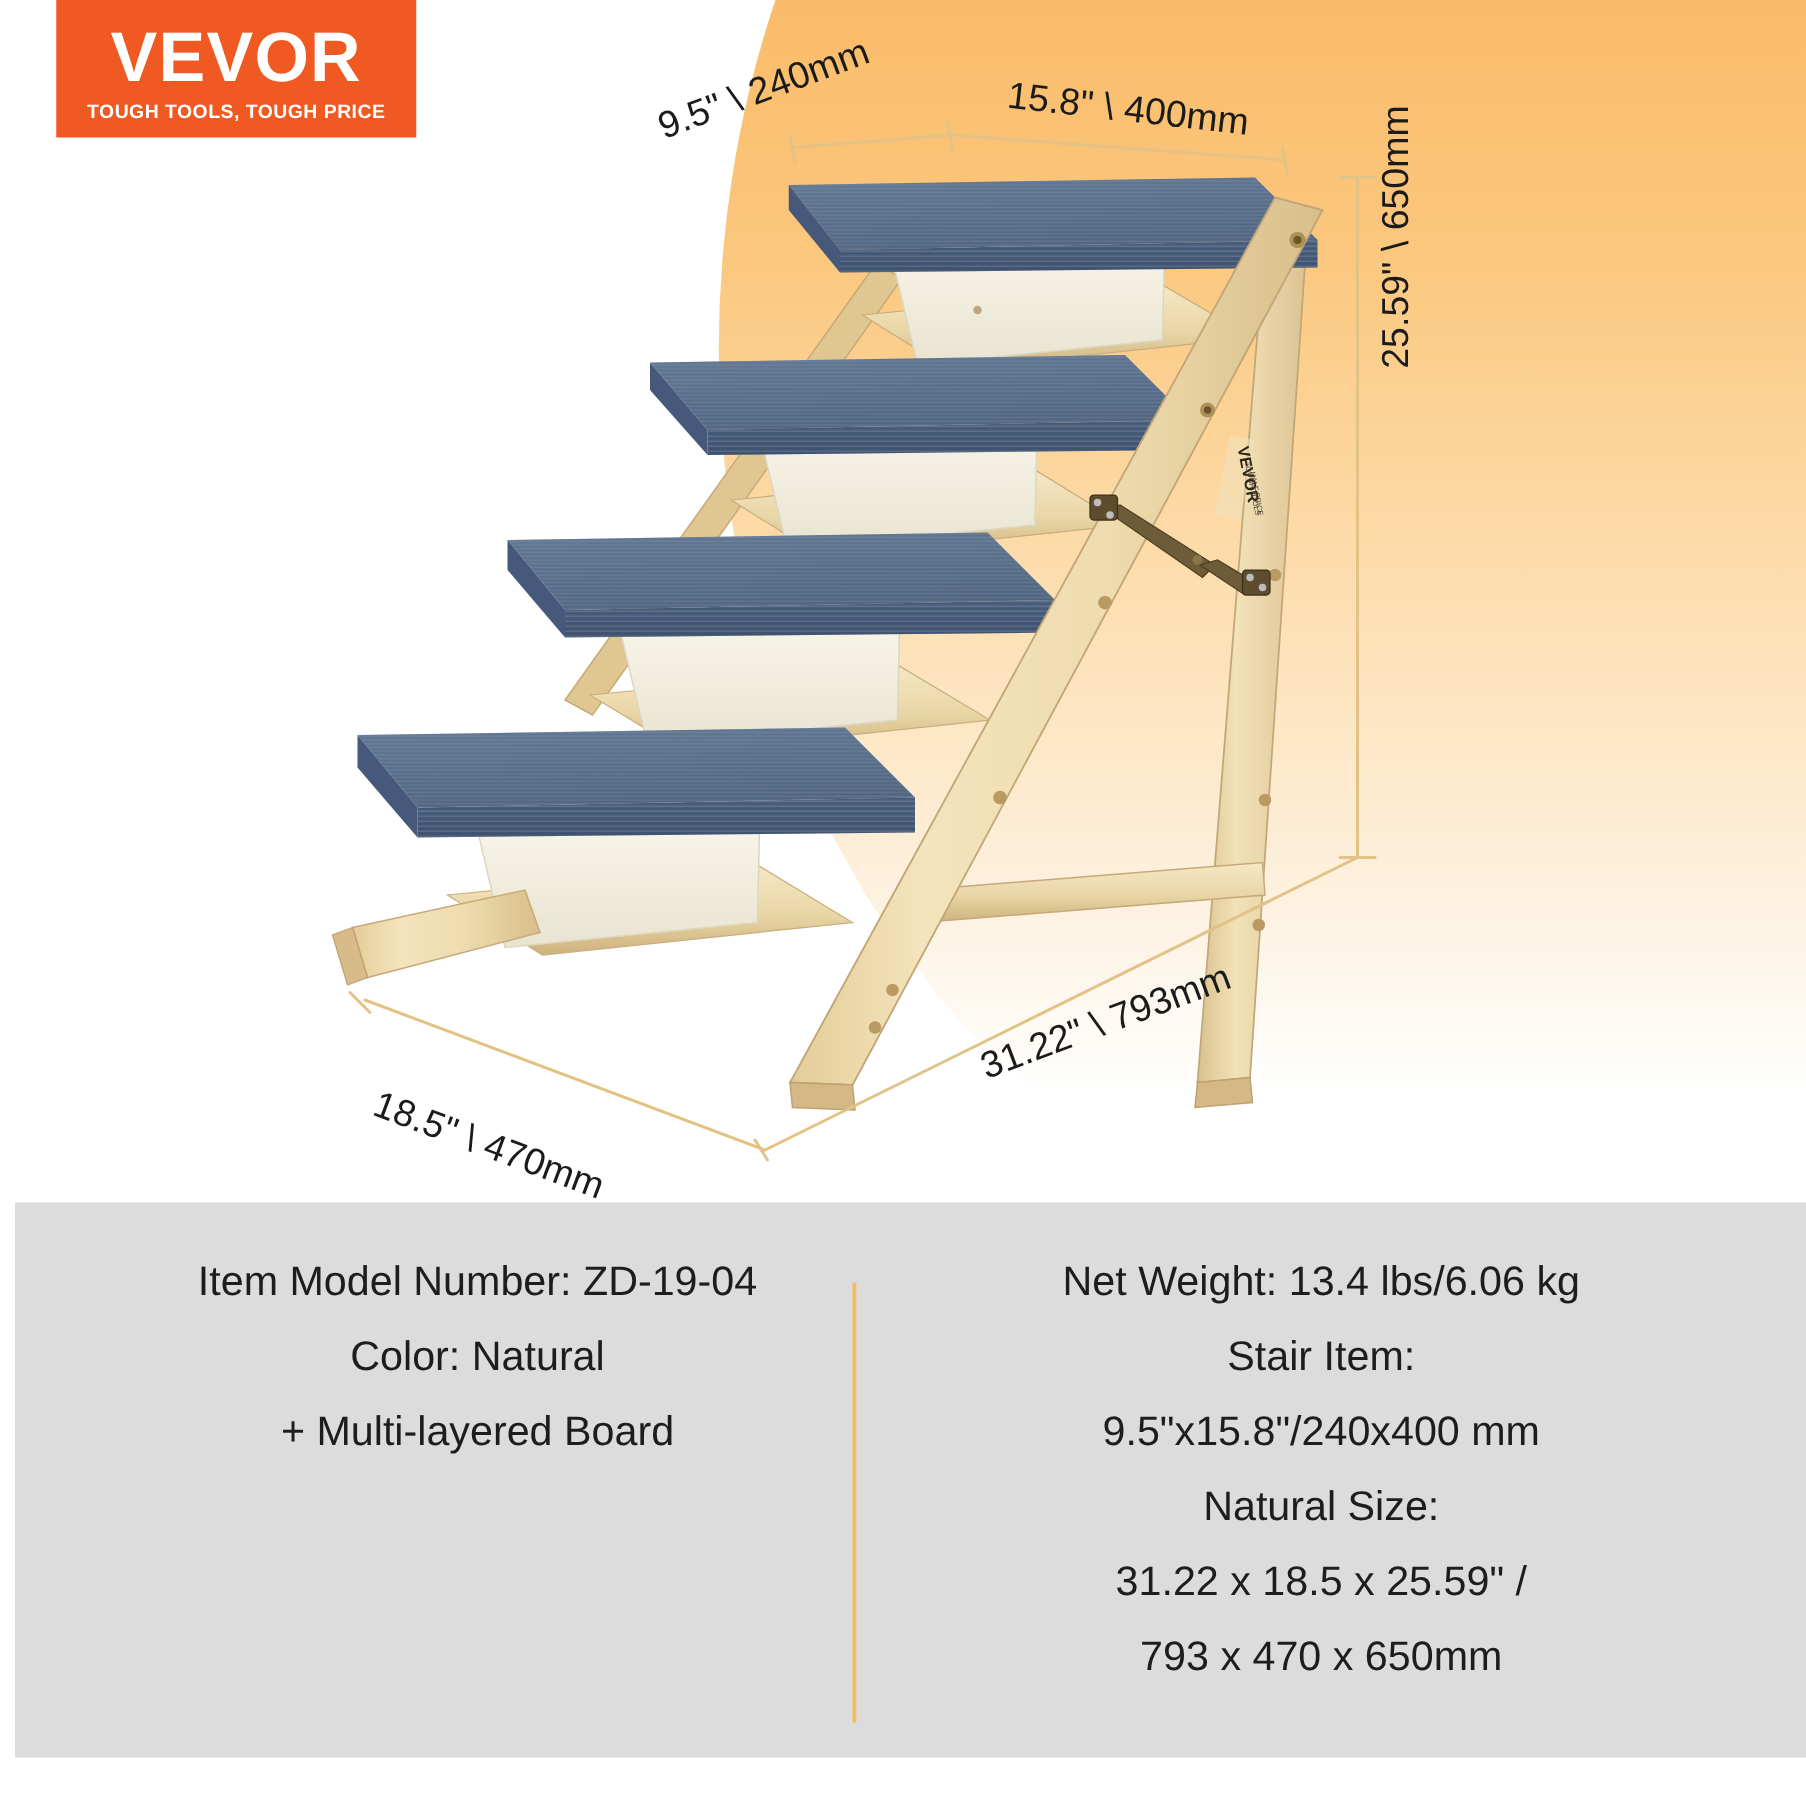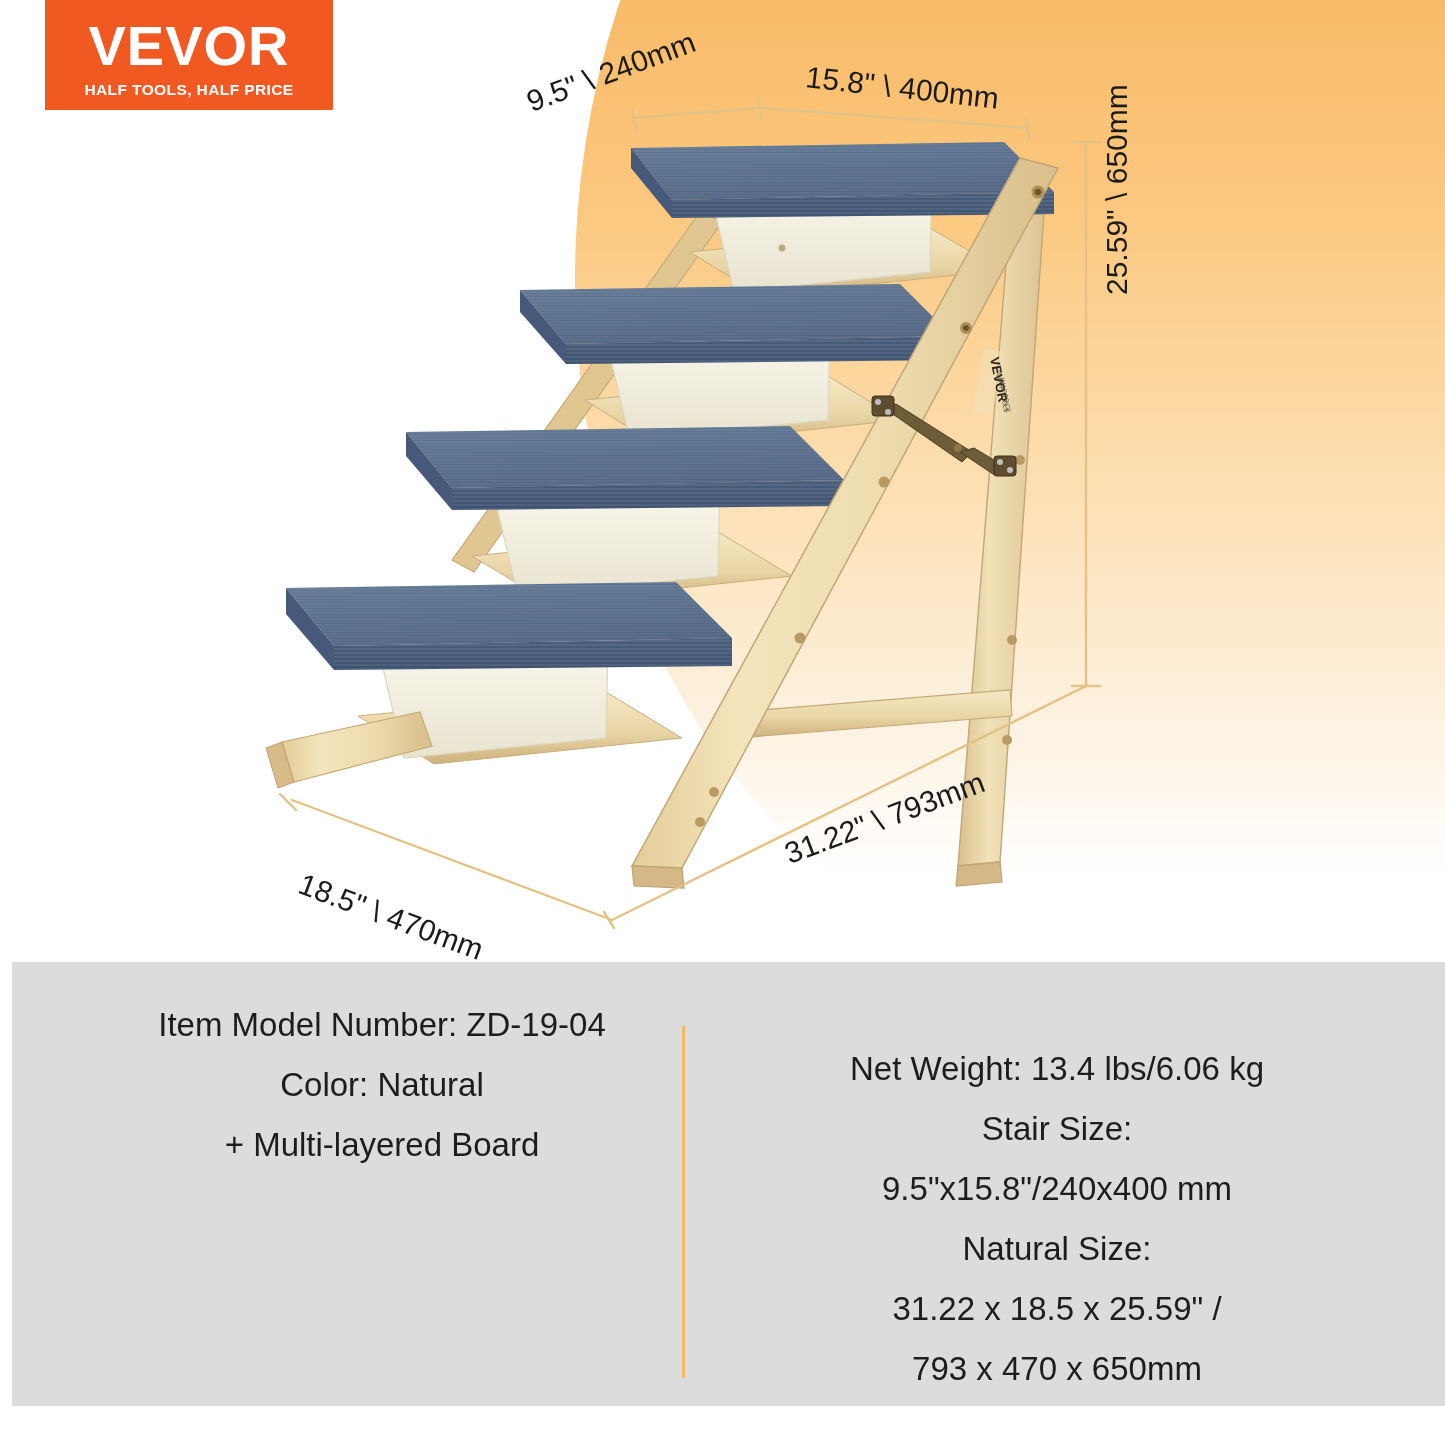--- a/index.html
+++ b/index.html
@@ -34,21 +34,21 @@
   #dim-width-top{left:806px;top:60px;transform:rotate(6.5deg);transform-origin:left center;}
   #dim-height{left:1100px;top:295px;transform:rotate(-90deg);transform-origin:left top;}
   #dim-depth-bottom{left:300px;top:866px;transform:rotate(20.5deg);transform-origin:left center;}
   #dim-length{left:786px;top:838px;transform:rotate(-20.5deg);transform-origin:left center;}
 
   
   #specs{position:absolute;left:12px;top:962px;width:1445px;height:444px;background:#dcdcdc;z-index:10;text-align:center;}
   #divider{position:absolute;left:670px;top:64px;width:3px;height:352px;background:#f5b95e;}
   .col{position:absolute;top:46px;}
   #col-left{left:85px;width:570px;}
-  #col-right{left:735px;width:620px;margin-top:44px;}
+  #col-right{left:735px;width:620px;}
   .spec-line{font-size:33px;color:#1d1d1d;line-height:1;margin-bottom:27px;white-space:nowrap;}
 </style>
 </head>
 <body>
 
 <div id="page">
 
   <div id="hero">
 
     <div id="swoosh"></div>
@@ -213,37 +213,37 @@
     </svg>
 
     <div class="dim" id="dim-depth-top">9.5" \ 240mm</div>
     <div class="dim" id="dim-width-top">15.8" \ 400mm</div>
     <div class="dim" id="dim-height">25.59" \ 650mm</div>
     <div class="dim" id="dim-depth-bottom">18.5" \ 470mm</div>
     <div class="dim" id="dim-length">31.22" \ 793mm</div>
 
     <div id="logo">
       <div class="wordmark">VEVOR</div>
-      <div class="tagline">HALF TOOLS, HALF PRICE</div>
+      <div class="tagline">TOUGH TOOLS, TOUGH PRICE</div>
     </div>
 
   </div>
 
   <div id="specs">
     <div id="divider"></div>
 
     <div class="col" id="col-left">
       <div class="spec-line">Item Model Number: ZD-19-04</div>
       <div class="spec-line">Color: Natural</div>
       <div class="spec-line">+ Multi-layered Board</div>
     </div>
 
     <div class="col" id="col-right">
       <div class="spec-line">Net Weight: 13.4 lbs/6.06 kg</div>
-      <div class="spec-line">Stair Size:</div>
+      <div class="spec-line">Stair Item:</div>
       <div class="spec-line">9.5"x15.8"/240x400 mm</div>
       <div class="spec-line">Natural Size:</div>
       <div class="spec-line">31.22 x 18.5 x 25.59" /</div>
       <div class="spec-line">793 x 470 x 650mm</div>
     </div>
   </div>
 
 </div>
 
 </body></html>

